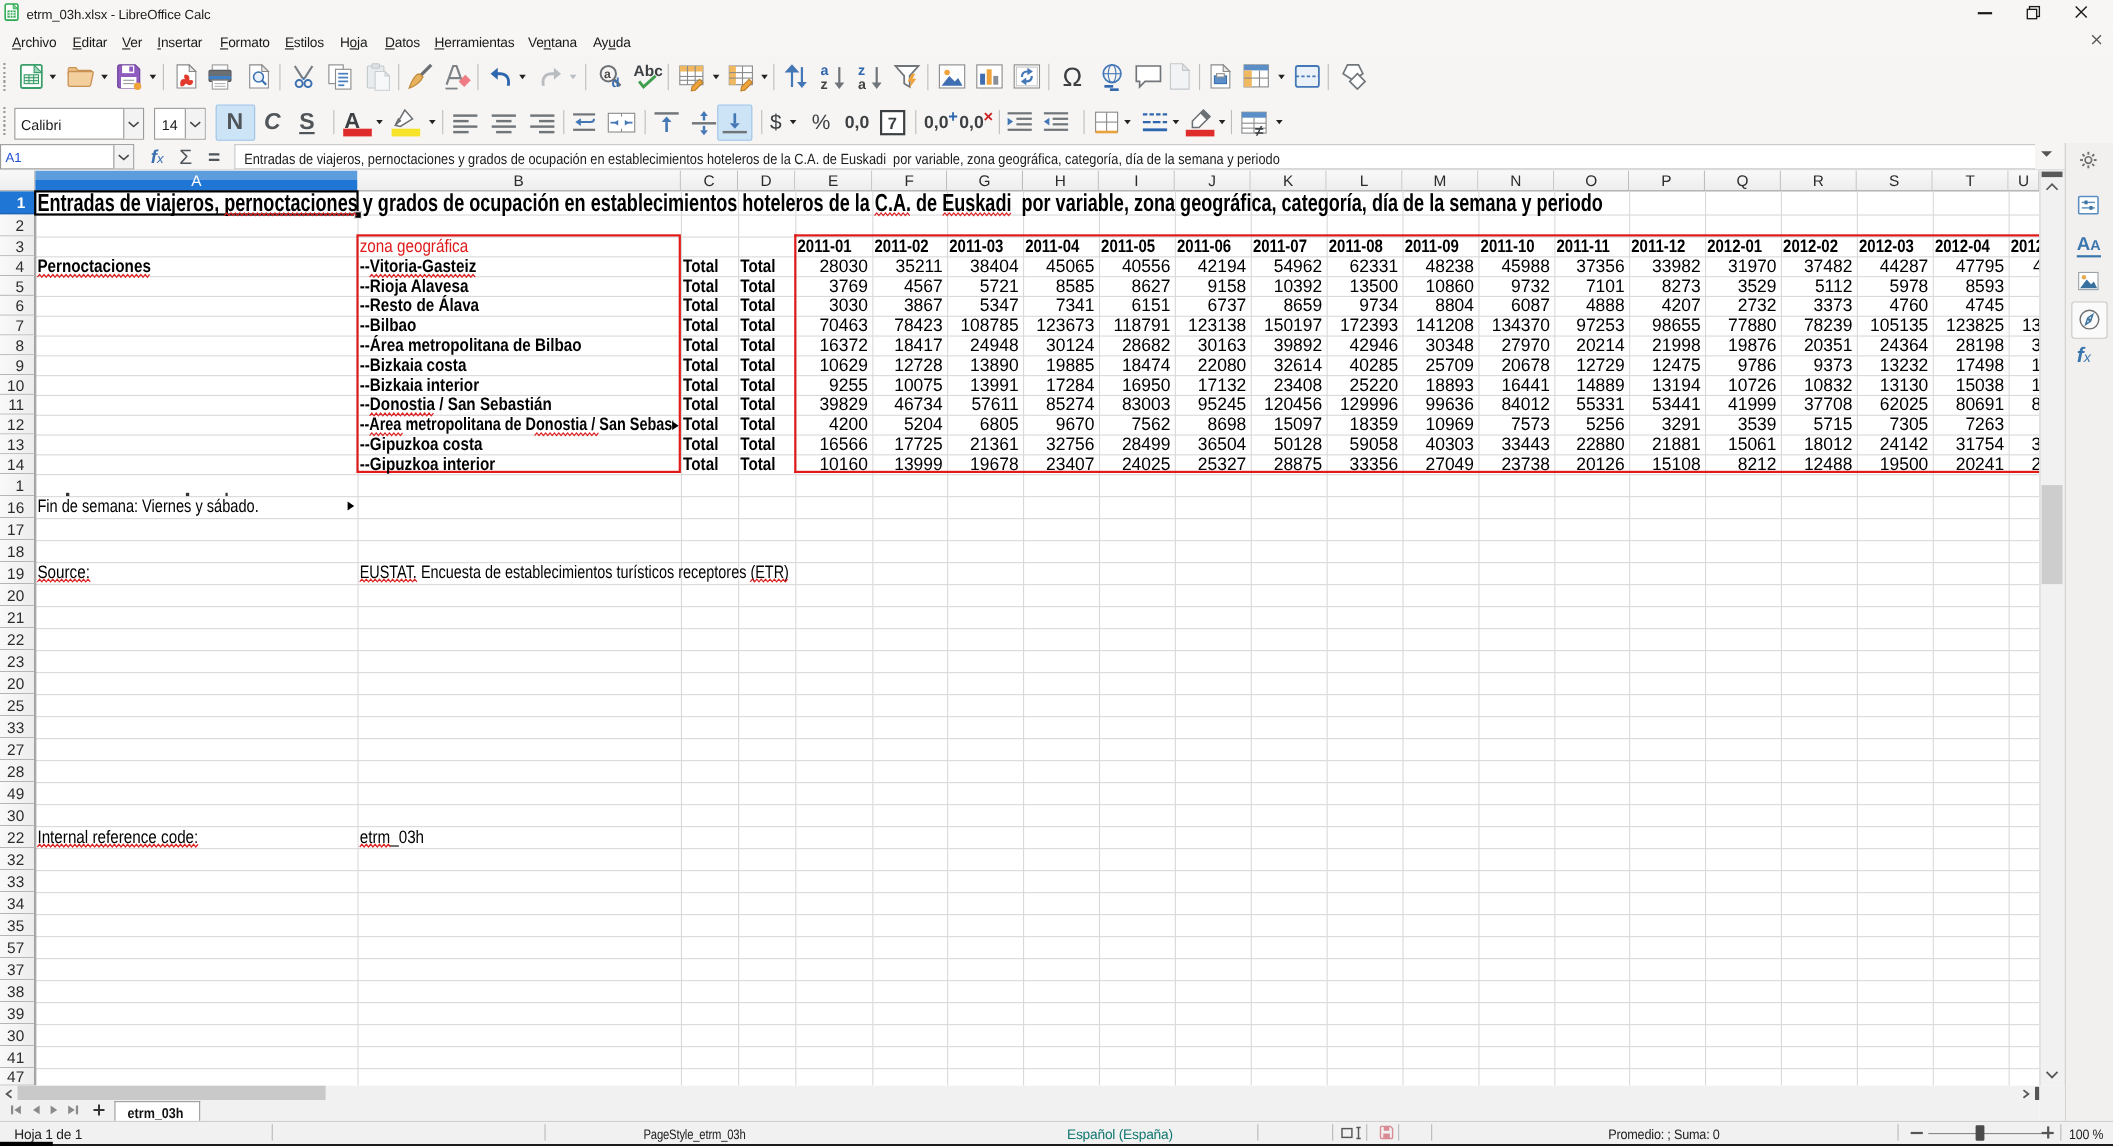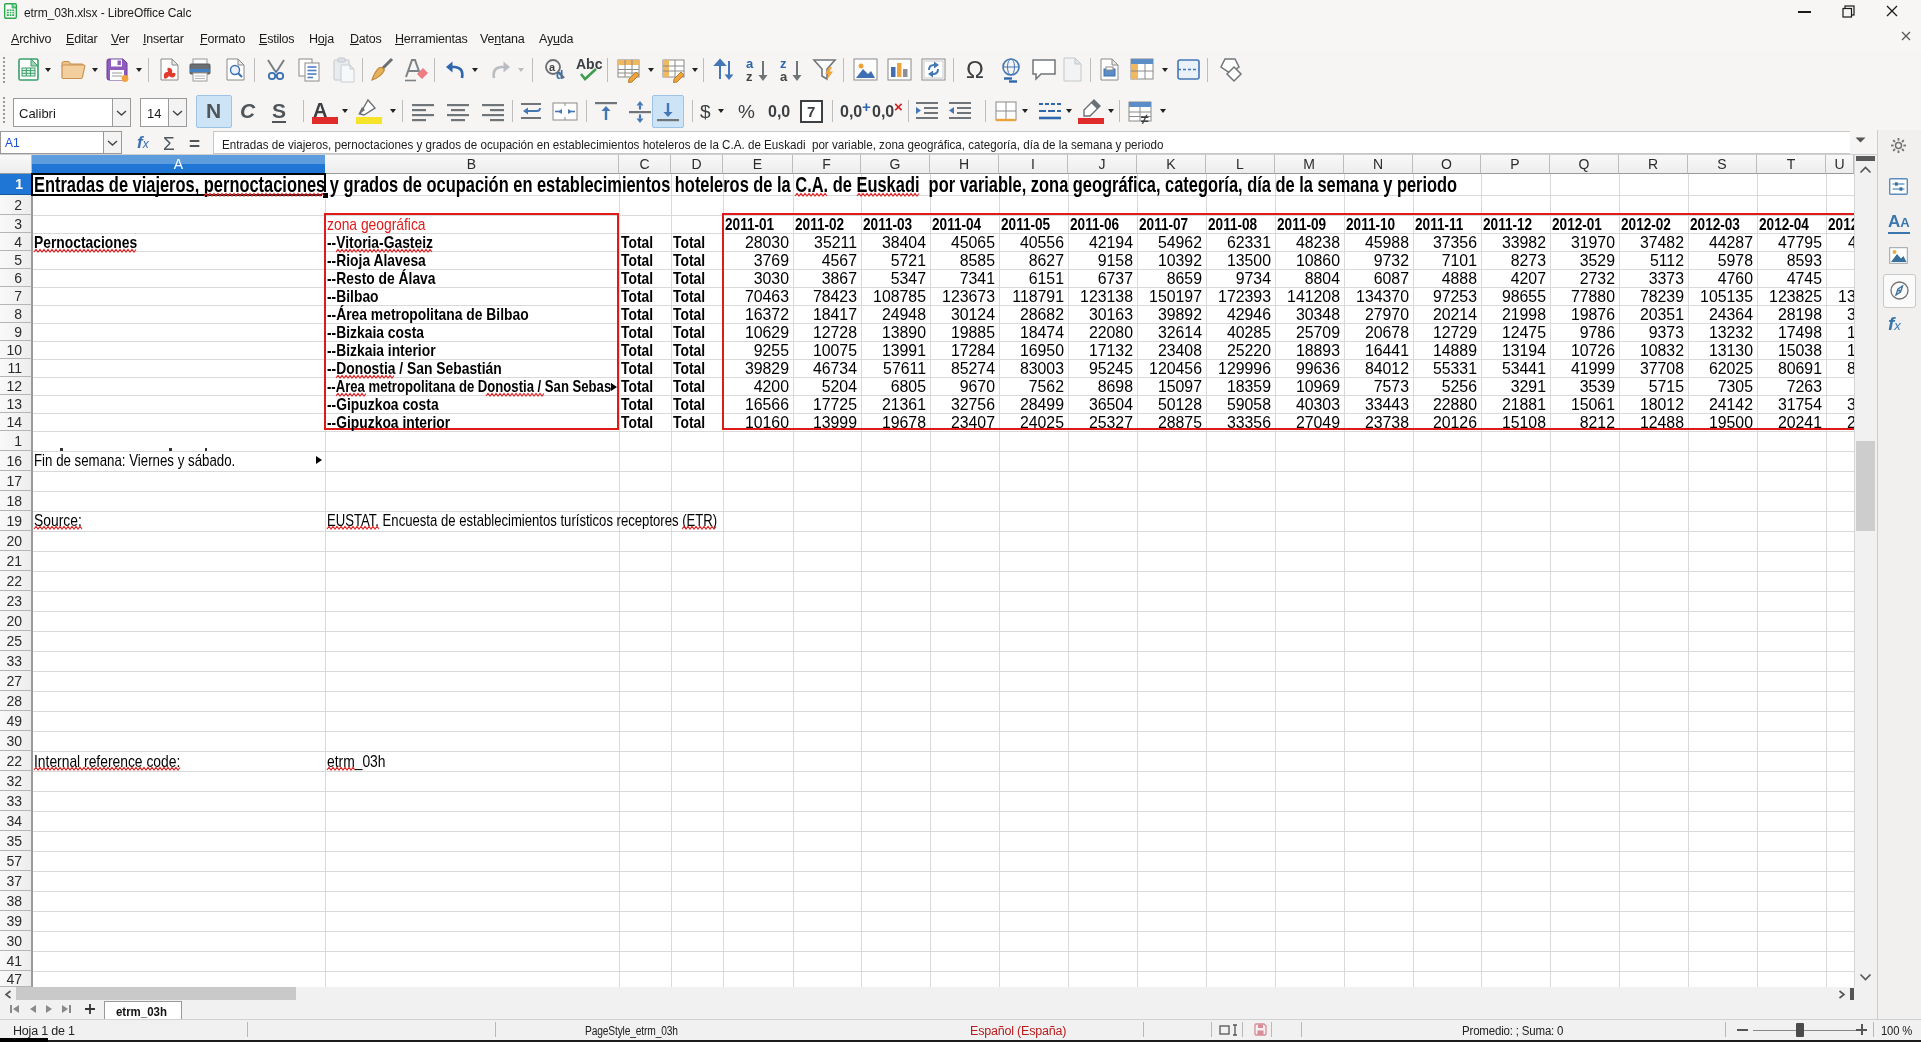--- a/index.html
+++ b/index.html
@@ -914,21 +914,21 @@
   </svg>
 <svg class="ab" style="left:84px;top:1003px" width="12" height="12" viewBox="0 0 12 12">
     <path d="M6 1 L6 11 M1 6 L11 6" stroke="#333" stroke-width="1.8"></path>
   </svg>
 <div class="ab" style="left:104px;top:1001px;width:78px;height:18px;background:#fff;border:1px solid #999;border-bottom:none"></div>
 <div class="tx b" style="left:116px;top:1004px;font-size:13px;color:#111;transform:scaleX(0.88);transform-origin:0 50%">etrm_03h</div>
 <div class="ab" style="left:1854px;top:987px;width:23px;height:32px;background:#f1f1f1"></div>
 <div class="ab" style="left:0;top:1019px;width:1921px;height:21px;background:#f1f1f1;border-top:1px solid #d0d0d0"></div>
 <div class="tx" style="left:13px;top:1024px;font-size:12.5px;letter-spacing:-0.2px;color:#222">Hoja 1 de 1</div>
 <div class="tx" style="left:585px;top:1024px;font-size:12.5px;letter-spacing:-0.2px;color:#222;transform:scaleX(0.82);transform-origin:0 50%">PageStyle_etrm_03h</div>
-<div class="tx" style="left:970px;top:1024px;font-size:12.5px;letter-spacing:-0.2px;color:#b91c1c">Español (España)</div>
+<div class="tx" style="left:970px;top:1024px;font-size:12.5px;letter-spacing:-0.2px;color:#0f766e">Español (España)</div>
 <div class="tx" style="left:1462px;top:1024px;font-size:12.5px;letter-spacing:-0.2px;color:#222;transform:scaleX(0.92);transform-origin:0 50%">Promedio: ; Suma: 0</div>
 <div class="tx" style="left:1881px;top:1024px;font-size:12.5px;letter-spacing:-0.2px;color:#222;transform:scaleX(0.9);transform-origin:0 50%">100 %</div>
 <div class="ab" style="left:247px;top:1022px;width:1px;height:15px;background:#b9b9b9"></div>
 <div class="ab" style="left:495px;top:1022px;width:1px;height:15px;background:#b9b9b9"></div>
 <div class="ab" style="left:1143px;top:1022px;width:1px;height:15px;background:#b9b9b9"></div>
 <div class="ab" style="left:1211px;top:1022px;width:1px;height:15px;background:#b9b9b9"></div>
 <div class="ab" style="left:1242px;top:1022px;width:1px;height:15px;background:#b9b9b9"></div>
 <div class="ab" style="left:1271px;top:1022px;width:1px;height:15px;background:#b9b9b9"></div>
 <div class="ab" style="left:1301px;top:1022px;width:1px;height:15px;background:#b9b9b9"></div>
 <div class="ab" style="left:1725px;top:1022px;width:1px;height:15px;background:#b9b9b9"></div>

